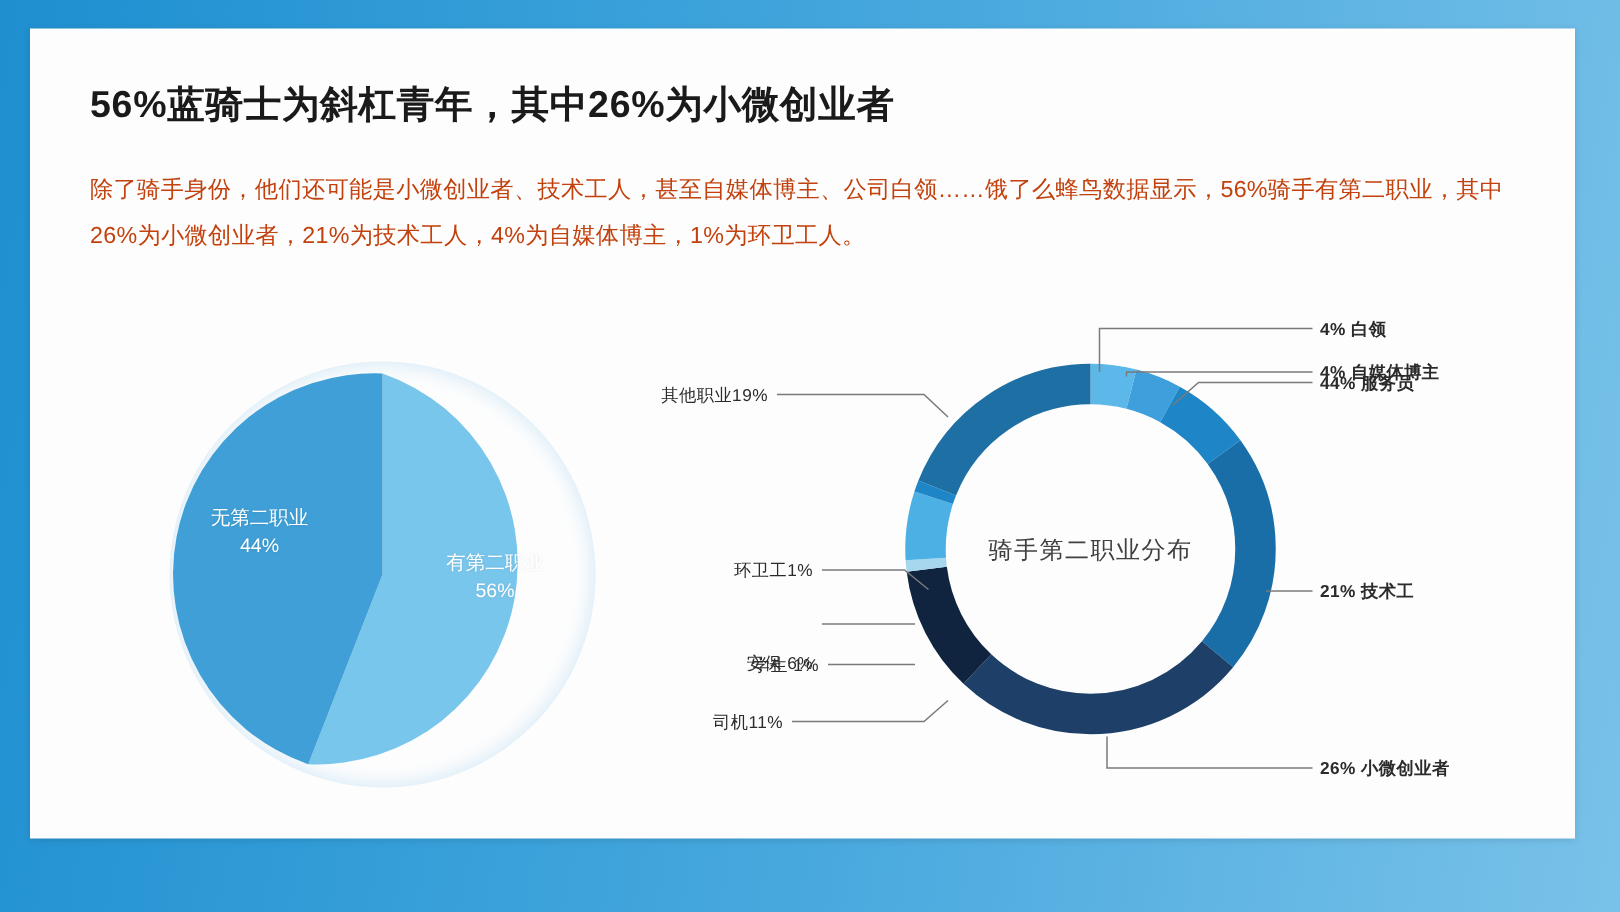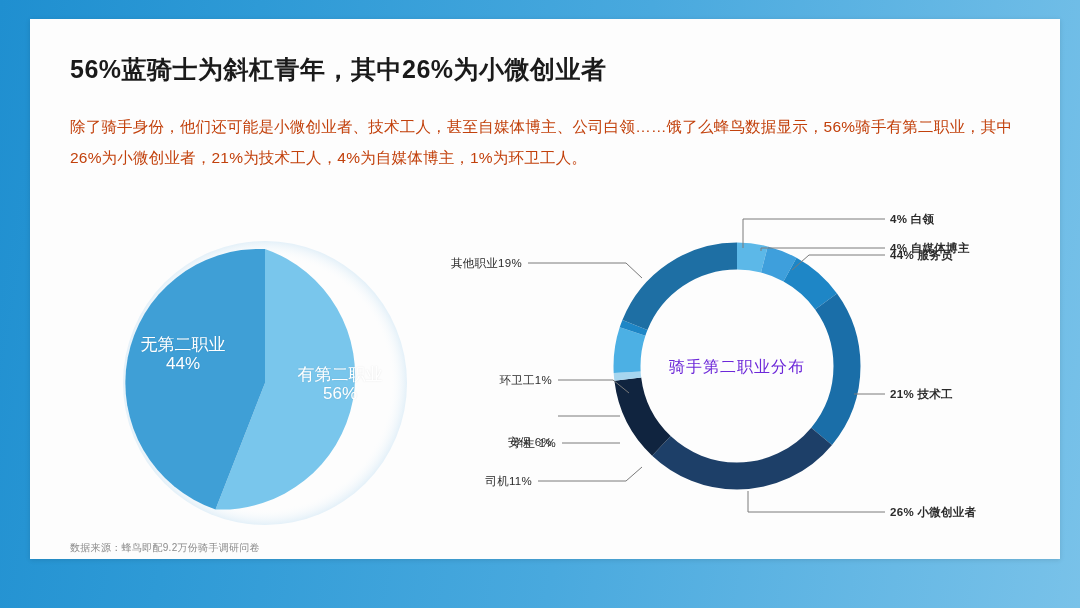--- a/index.html
+++ b/index.html
@@ -7,21 +7,21 @@
     width:1080px;height:608px;overflow:hidden;
     font-family:"Liberation Sans","DejaVu Sans",sans-serif;
     background:#ffffff;
   }
   #slide{
     position:relative;width:1080px;height:608px;
     background:linear-gradient(100deg,#1f8fd0 0%,#2e9ad6 22%,#49a9de 55%,#79c2e9 100%);
     box-sizing:border-box;
   }
   #page{
-    position:absolute;left:30px;top:19px;width:1030px;height:540px;
+    position:absolute;left:20px;top:19px;width:1030px;height:540px;
     background:#fdfdfd;
     box-shadow:0 1px 5px rgba(0,0,0,.12);
   }
   #title{
     position:absolute;left:40px;top:34px;
     font-size:25px;color:#1a1a1a;font-weight:700;letter-spacing:.5px;
     white-space:nowrap;
   }
   #body-text{
     position:absolute;left:40px;top:92px;width:952px;
@@ -29,32 +29,32 @@
   }
   #source{
     position:absolute;left:40px;top:522px;
     font-size:10px;color:#8a8a8a;letter-spacing:.3px;
   }
 
   
   #pie-wrap{position:absolute;left:85px;top:216px;width:310px;height:300px;}
   #pie-svg{position:absolute;left:0;top:0;}
   .pie-label{
-    position:absolute;color:#ffffff;font-size:17px;text-align:center;
+    position:absolute;color:#ffffff;font-size:13px;text-align:center;
     line-height:19px;text-shadow:0 0 2px rgba(0,0,0,.10);
   }
   #pie-label-left{left:8px;top:100px;width:120px;}
   #pie-label-right{left:160px;top:130px;width:130px;}
 
   
   #donut-wrap{position:absolute;left:400px;top:175px;width:630px;height:345px;}
   #donut-svg{position:absolute;left:0;top:0;}
   #donut-center{
     position:absolute;left:192px;top:163px;width:230px;text-align:center;
-    font-size:16px;color:#6d28d9;letter-spacing:1px;
+    font-size:16px;color:#404040;letter-spacing:1px;
   }
   .dlabel{
     position:absolute;font-size:11.5px;color:#2b2b2b;white-space:nowrap;
     letter-spacing:.3px;
   }
   .dlabel.r{text-align:left;font-weight:bold;}
   .dlabel.l{text-align:right;}
 </style>
 </head>
 <body>
@@ -150,16 +150,15 @@
       <div class="dlabel r" style="left:460px;top:193px;">21% 技术工</div>
       <div class="dlabel r" style="left:460px;top:311px;">26% 小微创业者</div>
 
       <div class="dlabel l" style="left:0px;width:92px;top:62px;">其他职业19%</div>
       <div class="dlabel l" style="left:0px;width:122px;top:179px;">环卫工1%</div>
       <div class="dlabel l" style="left:0px;width:122px;top:215px;margin-top:26px;">安保 6%</div>
       <div class="dlabel l" style="left:0px;width:126px;top:242px;text-align:right;">学生 1%</div>
       <div class="dlabel l" style="left:0px;width:102px;top:280px;">司机11%</div>
     </div>
 
-    <div id="source">数据来源：蜂鸟即配9.2万份骑手调研问卷</div>
 
   </div>
 </div>
 
 </body></html>

